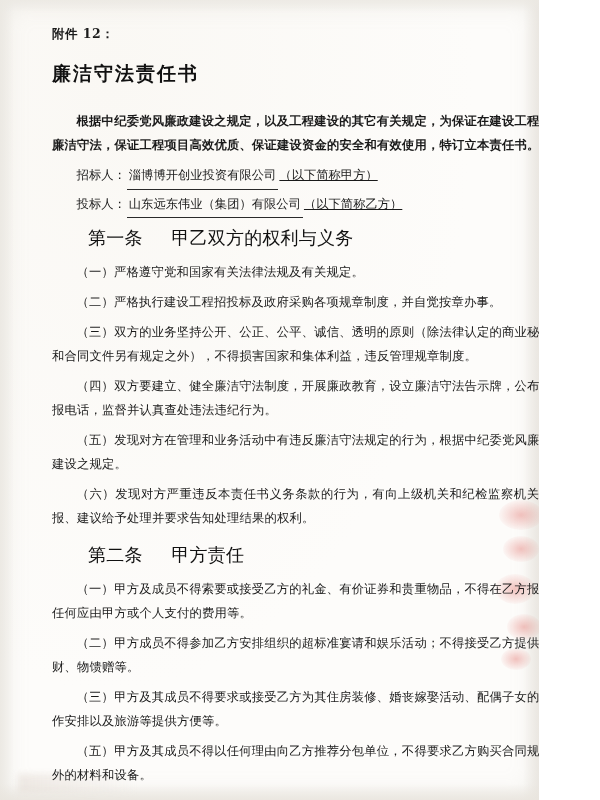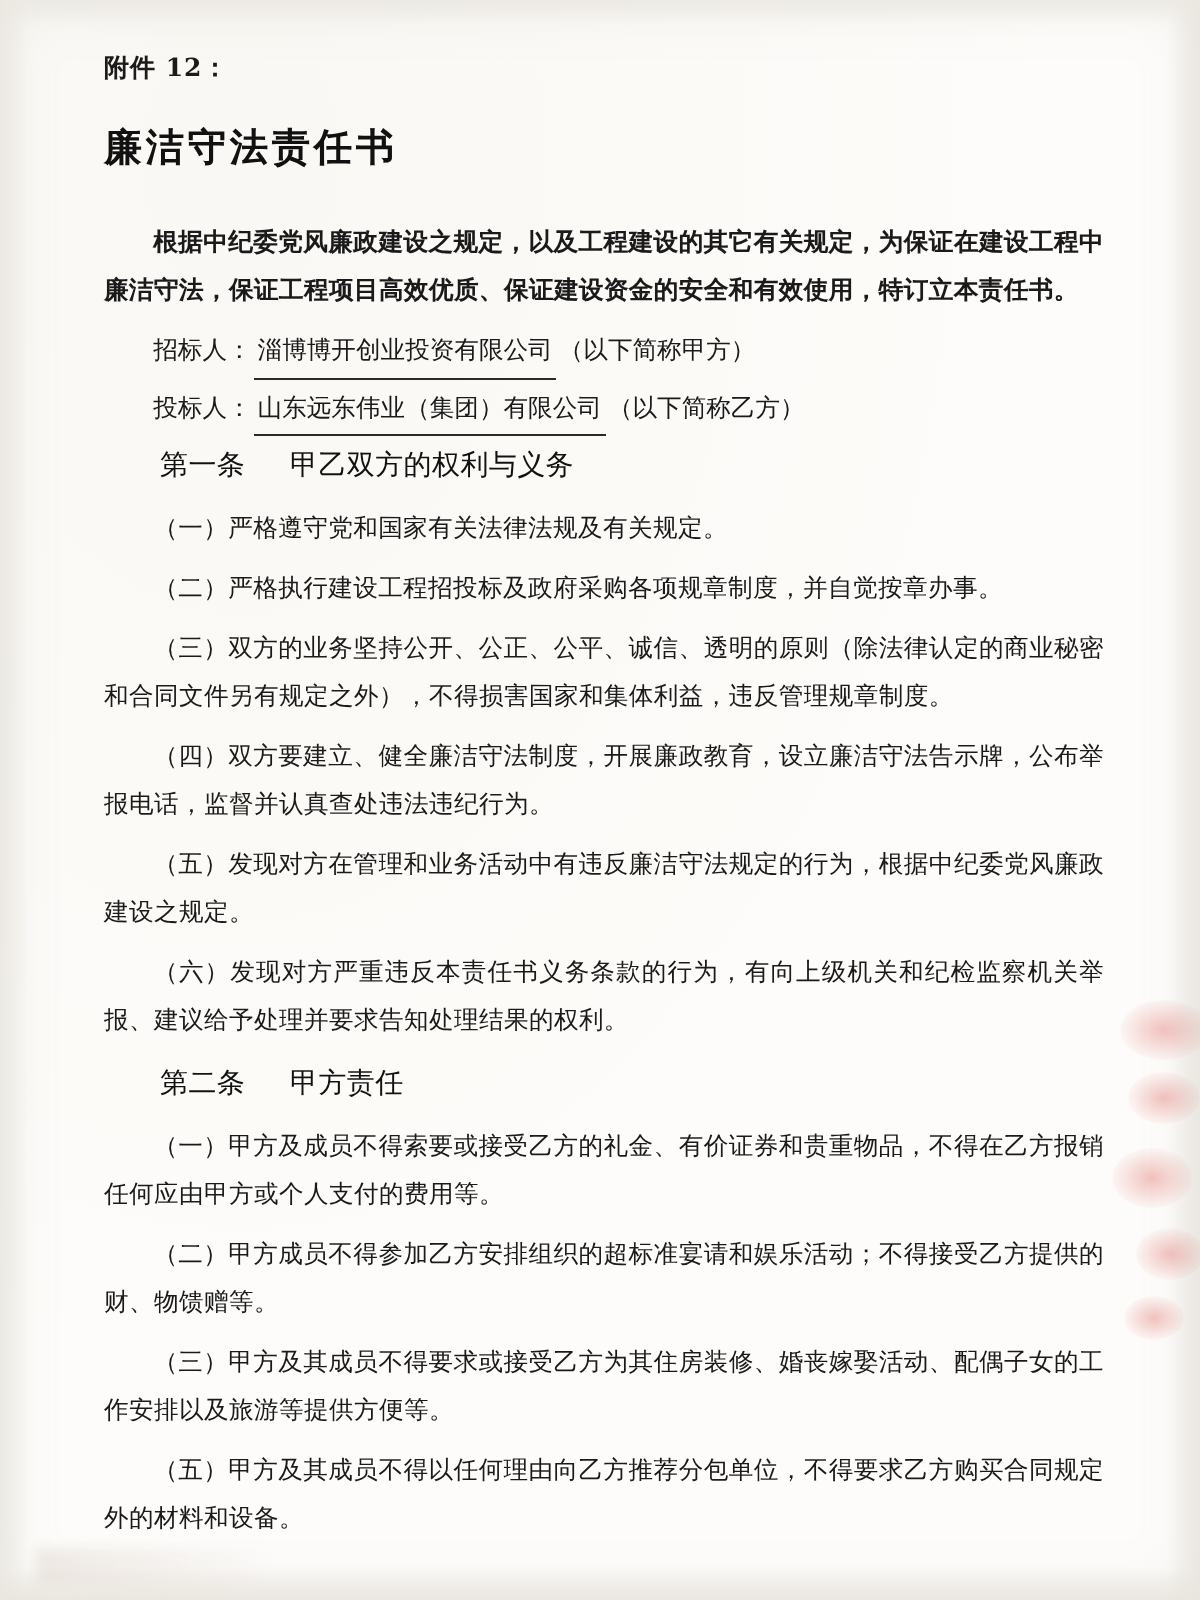--- a/index.html
+++ b/index.html
@@ -8,21 +8,21 @@
   }
   body {
     width: 600px;
     height: 800px;
     background: #ffffff;
     font-family: "DejaVu Serif", "Liberation Serif", serif;
     overflow: hidden;
   }
   .page {
     position: relative;
-    width: 600px;
+    width: 539px;
     height: 800px;
     background: #fdfcfa;
     background-image:
       radial-gradient(ellipse at 20% 10%, rgba(250,248,244,1) 0%, rgba(253,252,250,1) 60%),
       linear-gradient(180deg, #fbfaf7 0%, #fdfdfb 40%, #fbfaf8 100%);
     overflow: hidden;
   }
   
   .page:before {
     content: "";
@@ -85,21 +85,21 @@
     line-height: 1.95;
     color: #1a1a1a;
     margin: 0 0 6px 0;
     text-align: justify;
     letter-spacing: 0.2px;
   }
   p.indent2 { text-indent: 2em; font-weight: bold; }
   p.hang { text-indent: 2em; }
 
   .section-head {
-    font-size: 14px;
+    font-size: 18px;
     line-height: 1.95;
     color: #111;
     margin: 0 0 6px 0;
     text-indent: 2em;
     letter-spacing: 0.2px;
   }
   .section-head .sec-no { margin-right: 1.6em; font-weight: normal; }
 
   .field-row {
     display: block;
@@ -111,21 +111,21 @@
   }
   .field-label { color: #1a1a1a; }
   .field-value {
     display: inline-block;
     text-indent: 0;
     border-bottom: 1px solid #2a2a2a;
     padding: 0 2px 1px 2px;
     margin: 0 1px;
     color: #1a1a1a;
   }
-  .field-suffix { color: #1a1a1a; }
+  .field-suffix { color: #1a1a1a; text-decoration: underline; }
 
   
   .seal {
     position: absolute;
     right: 2px;
     bottom: 120px;
     width: 60px;
     height: 190px;
     opacity: 0.55;
     pointer-events: none;

